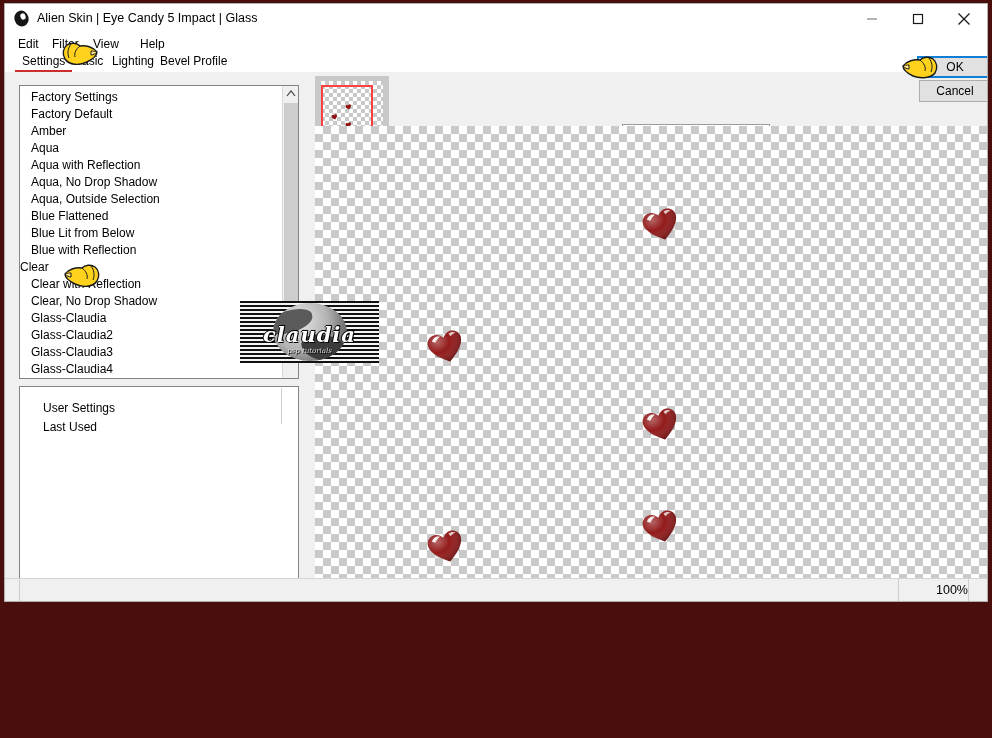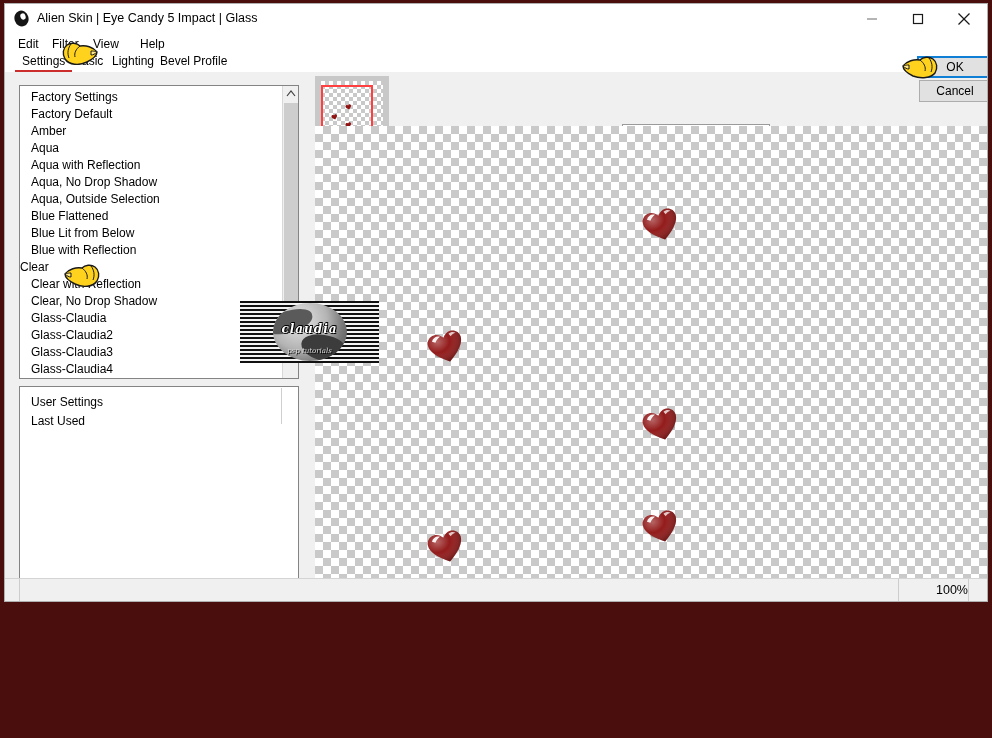--- a/index.html
+++ b/index.html
@@ -112,21 +112,21 @@
     background:#cdcdcd;
   }
 
   
   #user-box{
     position:absolute;left:14px;top:310px;width:280px;height:290px;
     background:#ffffff;border:1px solid #848484;box-sizing:border-box;
     overflow:hidden;
   }
   #user-list{
-    margin:0;padding:6px 0 0 0;list-style:none;
+    margin:12px;padding:0 0 0 0;list-style:none;
   }
   #user-list li{
     height:19px;line-height:19px;padding-left:11px;font-size:12px;
     white-space:nowrap;
   }
   #user-divider{
     position:absolute;right:16px;top:1px;width:1px;height:36px;background:#cfcfcf;
   }
 
   
@@ -251,21 +251,21 @@
     content:"";position:absolute;left:-10px;top:8px;width:50px;height:22px;
     background:#5a5a5a;border-radius:50% 40% 60% 50%;transform:rotate(-12deg);
   }
   #wm-globe::after{
     content:"";position:absolute;left:28px;top:32px;width:46px;height:26px;
     background:#3c3c3c;border-radius:45% 55% 40% 60%;transform:rotate(8deg);
   }
   #wm-text{
     position:absolute;left:0;top:21px;width:139px;text-align:center;
     font-family:"DejaVu Serif","Liberation Serif",serif;
-    font-size:12px;font-style:italic;font-weight:bold;color:#ffffff;
+    font-size:21px;font-style:italic;font-weight:bold;color:#ffffff;
     text-shadow:1px 1px 0 #000,-1px 0 0 #000,0 -1px 0 #000,1px -1px 0 #000;
     letter-spacing:1px;
   }
   #wm-sub{
     position:absolute;left:0;top:46px;width:139px;text-align:center;
     font-family:"DejaVu Serif","Liberation Serif",serif;
     font-size:7px;font-style:italic;color:#d8d8d8;
     text-shadow:1px 1px 0 #000;
   }
 

